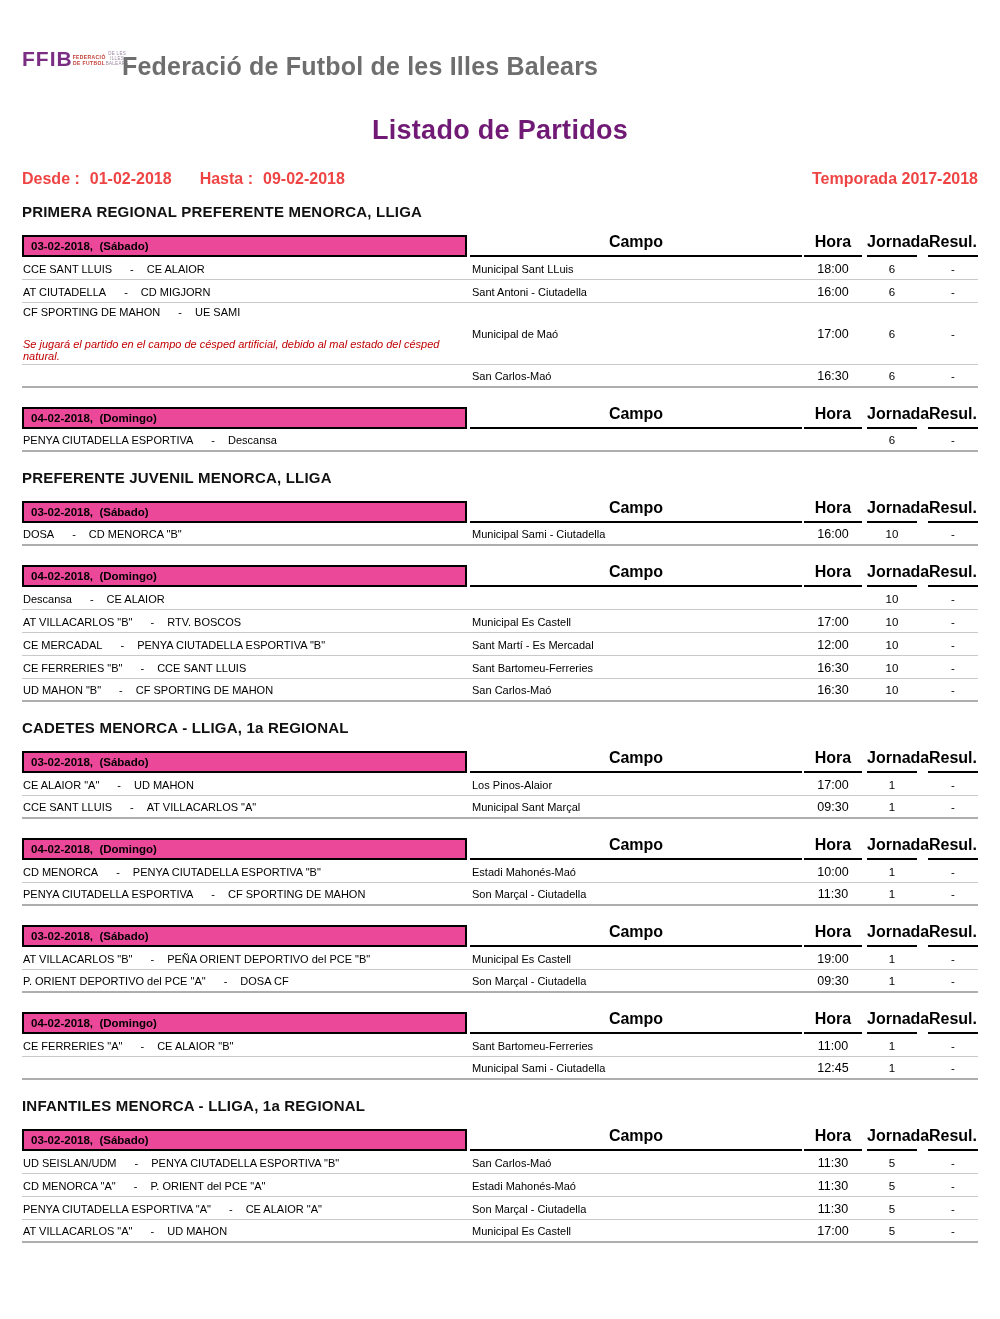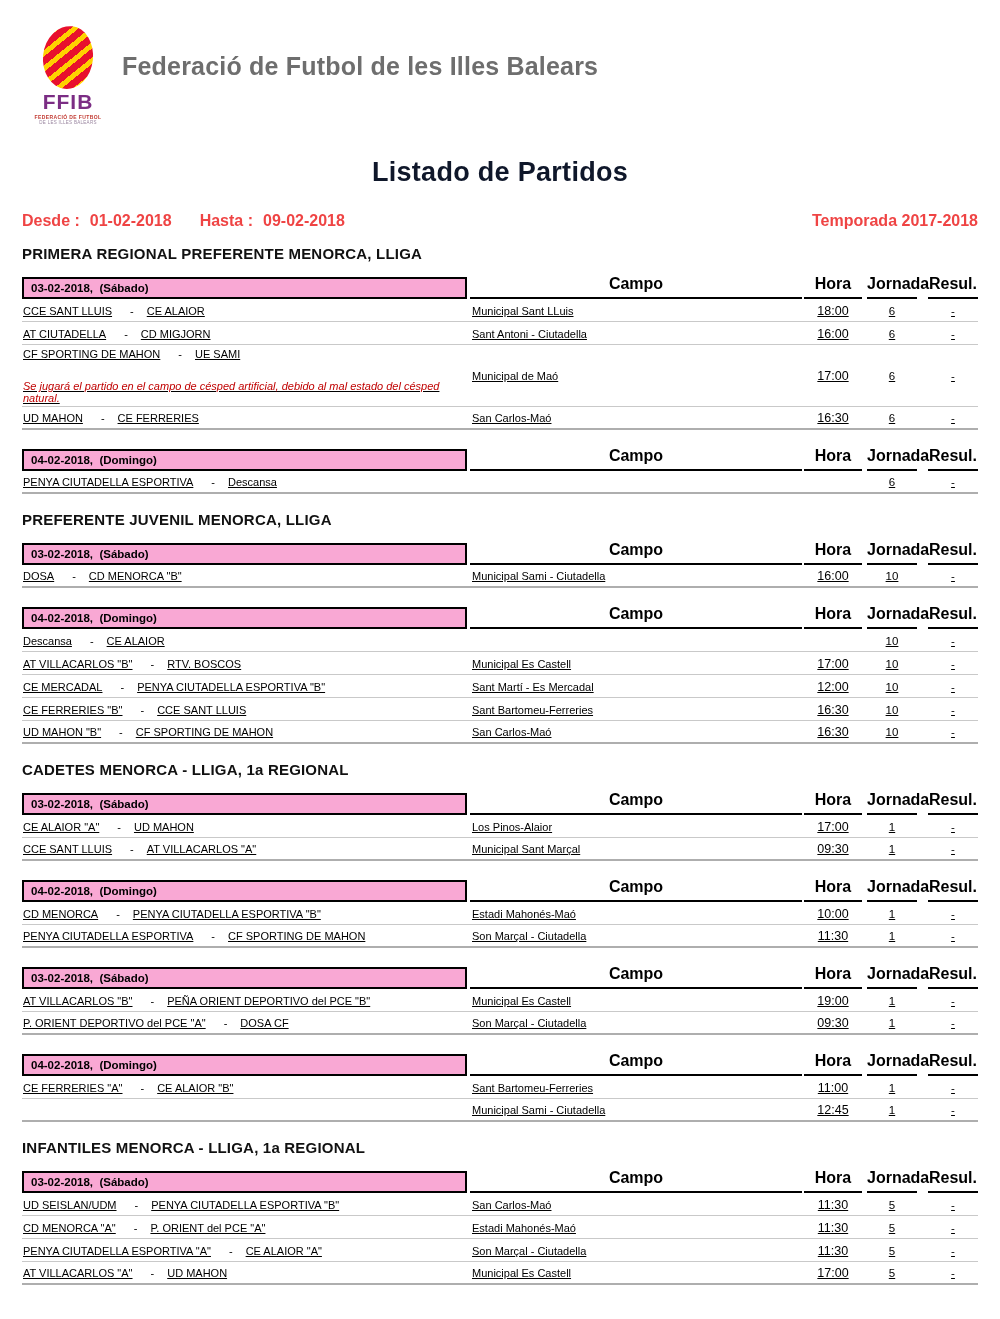--- a/index.html
+++ b/index.html
@@ -11,40 +11,40 @@
   }
   .page {
     width: 1000px;
     min-height: 1319px;
     padding: 26px 22px 20px 22px;
     background: #fff;
   }
 
   
   .org-header { display: flex; align-items: flex-start; }
-  .logo { width: 92px; flex: 0 0 92px; display: flex; flex-direction: column; align-items: center; }
+  .logo { width: 92px; flex: 0 0 92px; display: flex; align-items: center; text-align: center; }
   .logo-ball {
     width: 50px; height: 63px;
     border-radius: 52% 48% 50% 50% / 50% 50% 50% 50%;
     background: repeating-linear-gradient(135deg, #e8112d 0 7px, #ffd100 7px 12px);
     transform: rotate(6deg);
     margin-bottom: 2px;
   }
   .logo-ffib {
     color: #7b2d84; font-weight: bold; font-size: 21px; letter-spacing: 1px; line-height: 1;
   }
   .logo-sub1 { color: #c23a32; font-size: 5px; font-weight: bold; letter-spacing: .4px; margin-top: 2px; }
   .logo-sub2 { color: #9a86a0; font-size: 4.5px; letter-spacing: .3px; }
   .org-name {
     color: #6e6e6e; font-weight: bold; font-size: 25px;
     margin: 26px 0 0 8px; letter-spacing: .2px;
   }
   .doc-title {
-    text-align: center; color: #0f172a; font-weight: bold; font-size: 27px;
-    margin-top: 32px; letter-spacing: .3px;
+    text-align: center; color: #701a75; font-weight: bold; font-size: 27px;
+    margin-top: 24px; letter-spacing: .3px;
   }
   .range-row {
     display: flex; justify-content: space-between; align-items: baseline;
     margin-top: 24px; color: #ef4444; font-weight: bold; font-size: 16px;
   }
   .range-left span { margin-right: 10px; }
   .range-left .gap { margin-right: 28px; }
 
   
   .section-title {
@@ -54,21 +54,21 @@
   .match-table { margin-bottom: 17px; }
 
   .tgrid {
     display: grid;
     grid-template-columns: 445px 3px 332px 2px 58px 5px 50px 11px 50px;
     width: 956px;
   }
   .thead { align-items: end; }
   .date-box {
     grid-column: 1;
-    background: #f9a8d4;
+    background: #ec4899;
     border: 2px solid #000;
     height: 22px;
     line-height: 18px;
     font-size: 11.5px; font-weight: bold;
     padding-left: 7px;
     white-space: pre;
   }
   .col-label {
     font-size: 16px; font-weight: bold; text-align: center;
     border-bottom: 2px solid #000; padding-bottom: 4px;
@@ -76,21 +76,20 @@
   .col-campo   { grid-column: 3; }
   .col-hora    { grid-column: 5; }
   .col-jornada { grid-column: 7; }
   .col-resul   { grid-column: 9; }
 
   .trow {
     align-items: center;
     min-height: 23px;
     border-bottom: 1px solid #c9c9c9;
     padding: 3px 0 2px 0;
-    text-decoration: underline;
   }
   .trow:last-child { border-bottom: 2px solid #aeaeae; }
   .cell-teams { grid-column: 1 / span 2; font-size: 11px; padding-left: 1px; }
   .vs-dash { display: inline-block; margin: 0 13px 0 18px; }
   .match-note {
     color: #c00000; font-style: italic; font-size: 11px; margin-top: 20px;
   }
   .cell-campo { grid-column: 3; font-size: 11px; padding-left: 2px; }
   .cell-hora  { grid-column: 5; font-size: 12.5px; text-align: center; }
   .cell-jornada { grid-column: 7; font-size: 11.5px; text-align: center; }
@@ -160,24 +159,20 @@
       <div><span>CF SPORTING DE MAHON</span><span class="vs-dash">-</span><span>UE SAMI</span></div>
       <div class="match-note">Se jugará el partido en el campo de césped artificial, debido al mal estado del césped natural.</div>
     </div>
     <div class="cell-campo">Municipal de Maó</div>
     <div class="cell-hora">17:00</div>
     <div class="cell-jornada">6</div>
     <div class="cell-resul">-</div>
   </div>
 
   <div class="tgrid trow">
-    <div class="cell-teams">
-      <div><span>UD MAHON</span><span class="vs-dash">-</span><span>CE FERRERIES</span></div>
-
-    </div>
     <div class="cell-campo">San Carlos-Maó</div>
     <div class="cell-hora">16:30</div>
     <div class="cell-jornada">6</div>
     <div class="cell-resul">-</div>
   </div>
 </div>
   </div>
 
   <div class="match-table">
     <div class="tgrid thead">

